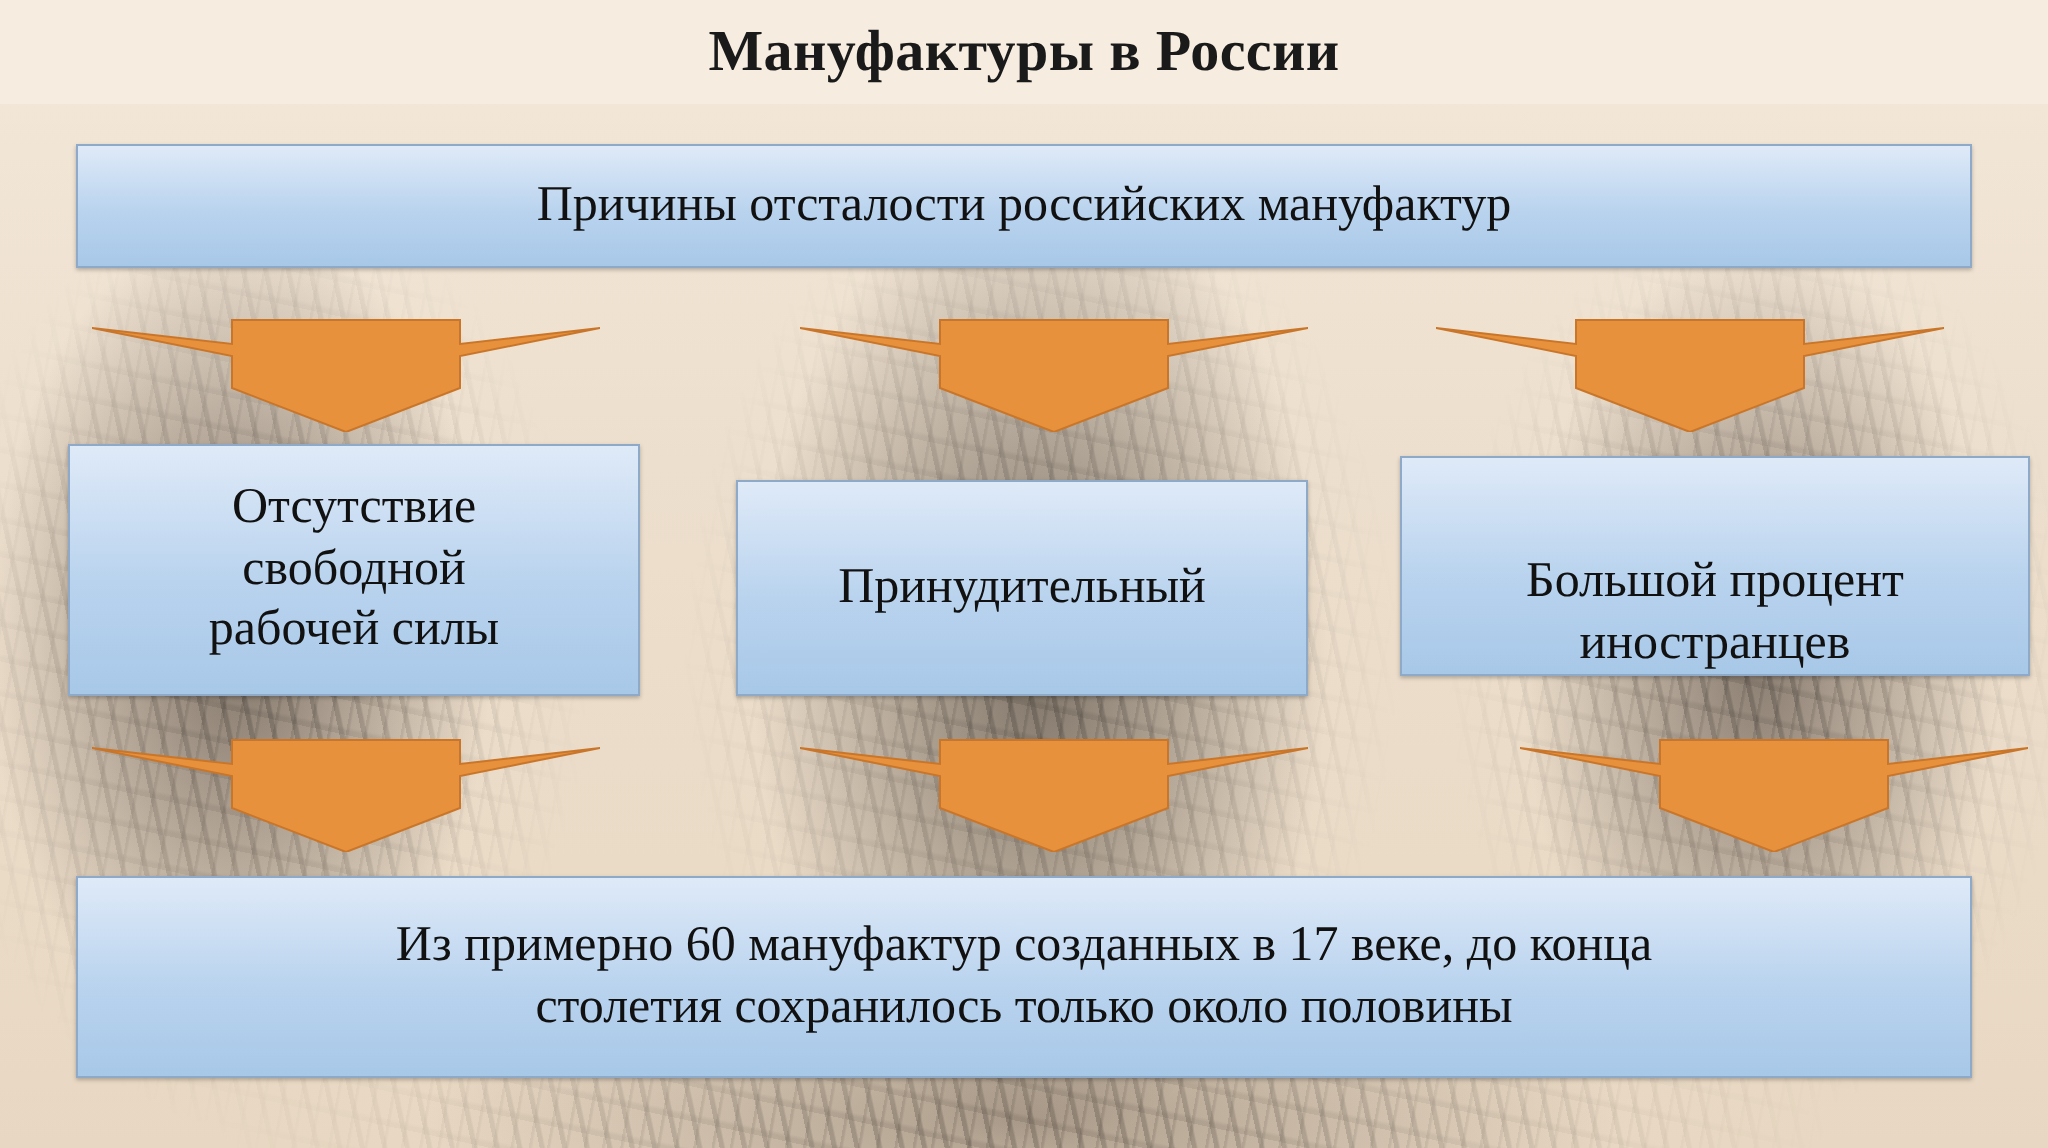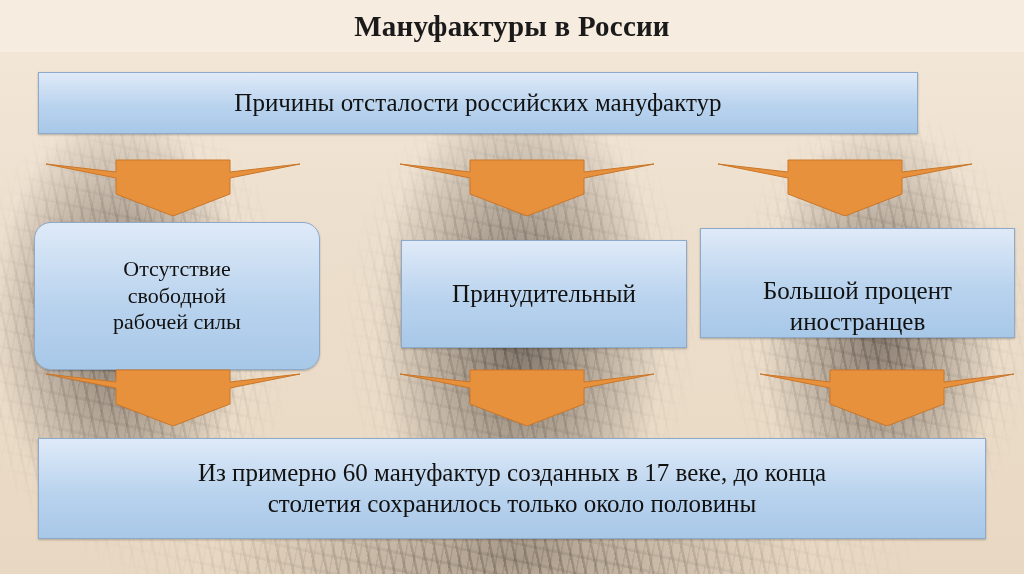--- a/index.html
+++ b/index.html
@@ -69,32 +69,30 @@
     background: linear-gradient(180deg, #dfeaf8 0%, #b9d3ee 55%, #a8c8e8 100%);
     display: flex;
     align-items: center;
     justify-content: center;
     text-align: center;
     color: #111;
     line-height: 1.22;
     box-shadow: 0 1px 2px rgba(0,0,0,0.25);
   }
   #box-top {
-    left: 38px; top: 72px; width: 880px; height: 62px;
+    left: 38px; top: 72px; width: 948px; height: 62px;
     font-size: 25px;
   }
   #box-mid-1 {
-    left: 34px; top: 222px; width: 286px; height: 148px;
-    font-size: 22px;
-    border-radius: 17px;
+    left: 34px; top: 222px; width: 286px; height: 126px;
+    font-size: 25px;
   }
   #box-mid-2 {
     left: 368px; top: 240px; width: 286px; height: 108px;
     font-size: 25px;
-    margin-left: 33px;
   }
   #box-mid-3 {
     left: 700px; top: 228px; width: 315px; height: 110px;
     font-size: 25px;
     align-items: flex-end;
   }
   #box-bottom {
     left: 38px; top: 438px; width: 948px; height: 101px;
     font-size: 25px;
     padding: 16px 24px;

